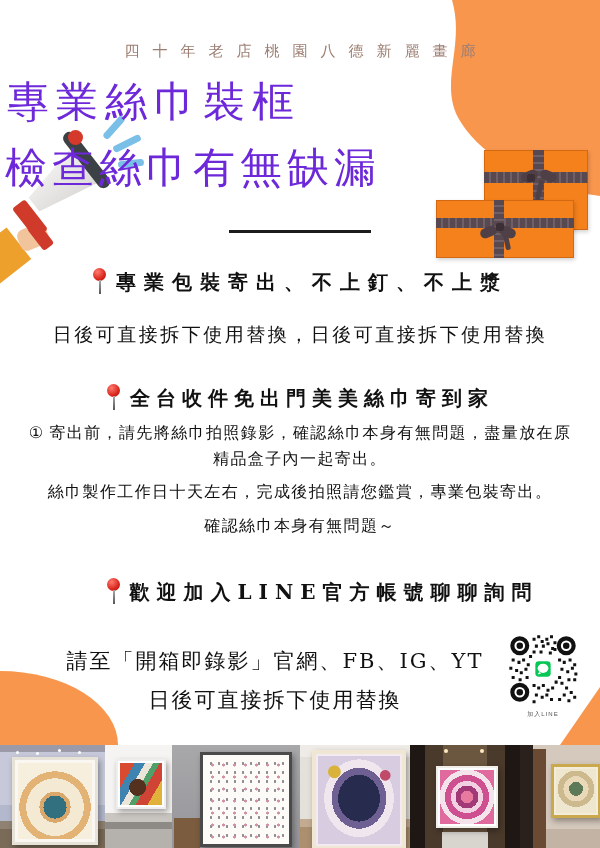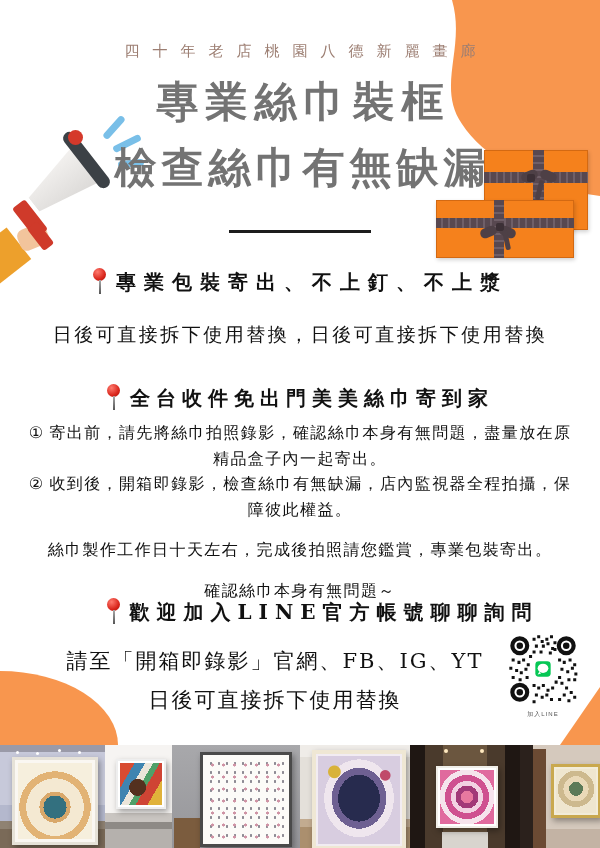--- a/index.html
+++ b/index.html
@@ -10,46 +10,46 @@
   
   .blob-tr{position:absolute;top:0;right:0;}
   .corner-bl{position:absolute;left:0;bottom:103px;width:118px;height:74px;
              background:#F8964E;border-radius:0 100% 0 0;}
   .corner-br{position:absolute;right:0;bottom:103px;width:40px;height:58px;background:#F8964E;
              clip-path:polygon(100% 0,100% 100%,0 100%);}
 
   
   .shop-line{position:absolute;top:42px;left:0;right:0;text-align:center;color:#9C7E72;
              font-size:15px;letter-spacing:13px;text-indent:13px;}
-  .title{position:absolute;left:0;right:0;text-align:center;font-weight:700;color:#737373;}
+  .title{position:absolute;left:0;right:0;font-weight:400;color:#6d28d9;}
   .t1{top:74px;font-size:42px;letter-spacing:7px;text-indent:7px;}
   .t2{top:140px;font-size:42px;letter-spacing:5px;text-indent:5px;}
   .divider{position:absolute;top:230px;left:229px;width:142px;height:3px;background:#1c1c1c;}
 
   
   .pin-icon{position:relative;width:15px;height:28px;display:inline-block;flex:0 0 auto;}
   .pin-icon::before{content:"";position:absolute;top:0;left:1px;width:13px;height:13px;border-radius:50%;
         background:radial-gradient(circle at 35% 30%,#ff7a6e,#D9261C 60%,#a31008);}
   .pin-icon::after{content:"";position:absolute;top:12px;left:7px;width:2px;height:14px;
         background:linear-gradient(#aaa,#555);}
 
   .pinrow{position:absolute;left:0;right:0;display:flex;justify-content:center;align-items:center;gap:9px;
           font-weight:700;color:#111;}
   .pinrow .ptxt{font-size:20px;}
   .pr1{top:268px;}  .pr1 .ptxt{letter-spacing:8px;}
   .pr2{top:384px;}  .pr2 .ptxt{letter-spacing:6px;}
-  .pr3{top:598px;padding-left:44px;}  .pr3 .ptxt{letter-spacing:7px;}
+  .pr3{top:578px;padding-left:44px;}  .pr3 .ptxt{letter-spacing:7px;}
 
   .desc{position:absolute;top:322px;left:0;right:0;text-align:center;font-size:19px;
         letter-spacing:2.5px;color:#111;}
 
   .body-block{position:absolute;top:420px;left:22px;right:22px;text-align:center;
               font-size:16px;line-height:1.6;letter-spacing:1.4px;color:#111;}
   .body-block .num{margin-right:5px;}
-  .note{margin-top:15px;}
+  .note{margin-top:8px;}
 
   
   .footer{position:absolute;top:642px;left:60px;width:430px;text-align:center;font-size:21px;
           line-height:1.85;letter-spacing:2px;color:#111;}
   .qr{position:absolute;top:633px;right:20px;width:74px;text-align:center;}
   .qr-cap{font-size:6px;color:#555;letter-spacing:1px;margin-top:1px;}
 
   
   .mega{position:absolute;left:-4px;top:116px;width:152px;height:152px;}
   .mega div{position:absolute;}
@@ -177,23 +177,20 @@
 
   <div class="pinrow pr2">
     <span class="pin-icon"></span>
     <span class="ptxt cjk">全台收件免出門美美絲巾寄到家</span>
   </div>
 
   <div class="body-block cjk">
     <div class="step">
       <span class="num">①</span><span>寄出前，請先將絲巾拍照錄影，確認絲巾本身有無問題，盡量放在原精品盒子內一起寄出。</span>
     </div>
-    <div class="step">
-      <span class="num">②</span><span>收到後，開箱即錄影，檢查絲巾有無缺漏，店內監視器全程拍攝，保障彼此權益。</span>
-    </div>
     <div class="note">絲巾製作工作日十天左右，完成後拍照請您鑑賞，專業包裝寄出。</div>
     <div class="note">確認絲巾本身有無問題～</div>
   </div>
 
   <div class="pinrow pr3">
     <span class="pin-icon"></span>
     <span class="ptxt cjk">歡迎加入LINE官方帳號聊聊詢問</span>
   </div>
 
   <div class="footer cjk">

